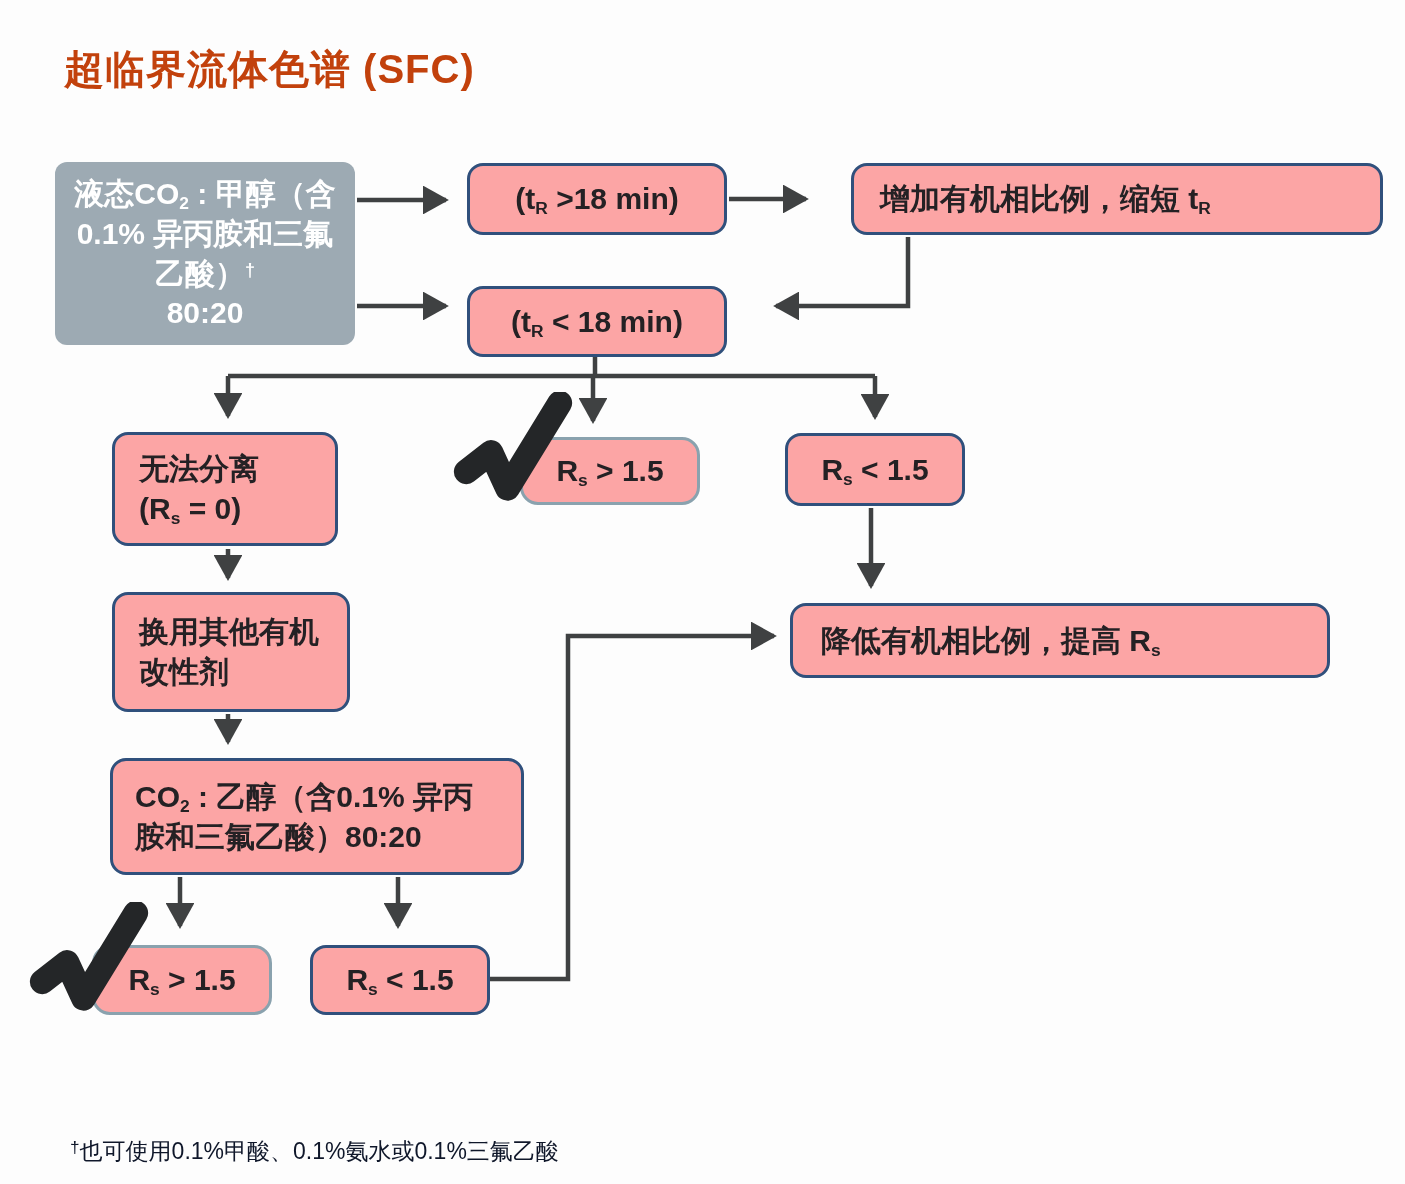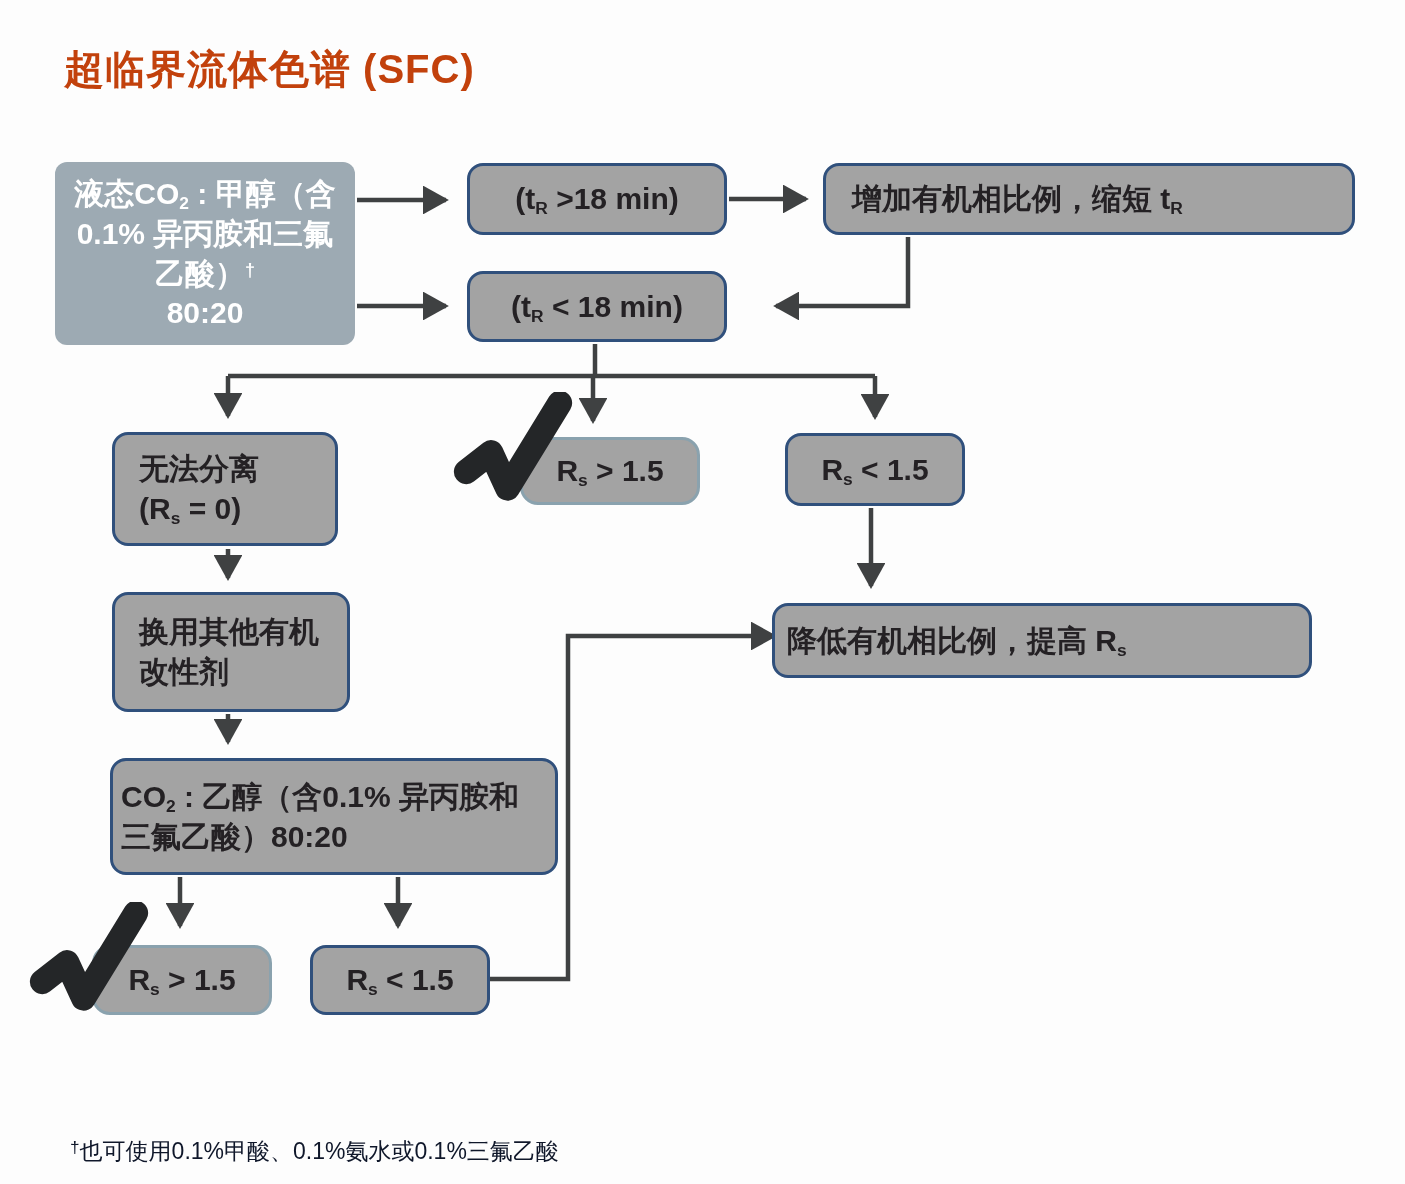--- a/index.html
+++ b/index.html
@@ -19,21 +19,21 @@
     position:absolute;
     left:64px; top:42px;
     font-size:40px;
     font-weight:bold;
     color:#c2410c;
     letter-spacing:1px;
   }
   .node{
     position:absolute;
     box-sizing:border-box;
-    background:#a3a3a3;
+    background:#fca5a5;
     border:3.5px solid #30507c;
     border-radius:16px;
     display:flex;
     align-items:center;
     justify-content:center;
     font-weight:bold;
     font-size:30px;
     color:#242124;
     text-align:center;
     line-height:1.32;
@@ -119,27 +119,27 @@
       <span class="block">80:20</span>
     </div>
   </div>
 
   <div class="node" style="left:467px;top:163px;width:260px;height:72px;">
     <div>
       <span>(t</span><sub>R</sub><span> &gt;18 min)</span>
     </div>
   </div>
 
-  <div class="node" style="left:467px;top:271px;width:260px;height:71px;">
+  <div class="node" style="left:467px;top:286px;width:260px;height:71px;">
     <div>
       <span>(t</span><sub>R</sub><span> &lt; 18 min)</span>
     </div>
   </div>
 
-  <div class="node left" style="left:823px;top:163px;width:532px;height:72px;padding:0 26px;">
+  <div class="node left" style="left:851px;top:163px;width:532px;height:72px;padding:0 26px;">
     <div>
       <span>增加有机相比例，缩短 t</span><sub>R</sub>
     </div>
   </div>
 
   <div class="node left" style="left:112px;top:432px;width:226px;height:114px;padding:8px 24px;">
     <div>
       <span class="block">无法分离</span>
       <span>(R</span><sub>s</sub><span> = 0)</span>
     </div>
@@ -154,39 +154,39 @@
   <div class="node" style="left:785px;top:433px;width:180px;height:73px;">
     <div>
       <span>R</span><sub>s</sub><span> &lt; 1.5</span>
     </div>
   </div>
 
   <div class="node left" style="left:112px;top:592px;width:238px;height:120px;padding:0 24px;">
     <div>换用其他有机改性剂</div>
   </div>
 
-  <div class="node left" style="left:110px;top:758px;width:448px;height:117px;padding:0 8px;">
+  <div class="node left" style="left:110px;top:758px;width:414px;height:117px;padding:0 22px;">
     <div>
       <span>CO</span><sub>2</sub><span> : 乙醇（含0.1% 异丙胺和三氟乙酸）80:20</span>
     </div>
   </div>
 
   <div class="node light" style="left:92px;top:945px;width:180px;height:70px;">
     <div>
       <span>R</span><sub>s</sub><span> &gt; 1.5</span>
     </div>
   </div>
 
   <div class="node" style="left:310px;top:945px;width:180px;height:70px;">
     <div>
       <span>R</span><sub>s</sub><span> &lt; 1.5</span>
     </div>
   </div>
 
-  <div class="node left" style="left:772px;top:603px;width:540px;height:75px;padding:0 12px;">
+  <div class="node left" style="left:790px;top:603px;width:540px;height:75px;padding:0 28px;">
     <div>
       <span>降低有机相比例，提高 R</span><sub>s</sub>
     </div>
   </div>
 
   <svg class="checkmark" style="left:452px;top:392px;" width="122" height="132" viewBox="0 0 44 48">
     <path d="M5 29 L14 22 L20 35 L39 4" fill="none" stroke="#242628" stroke-width="9" stroke-linecap="round" stroke-linejoin="round"></path>
   </svg>
   <svg class="checkmark" style="left:28px;top:902px;" width="122" height="132" viewBox="0 0 44 48">
     <path d="M5 29 L14 22 L20 35 L39 4" fill="none" stroke="#242628" stroke-width="9" stroke-linecap="round" stroke-linejoin="round"></path>

